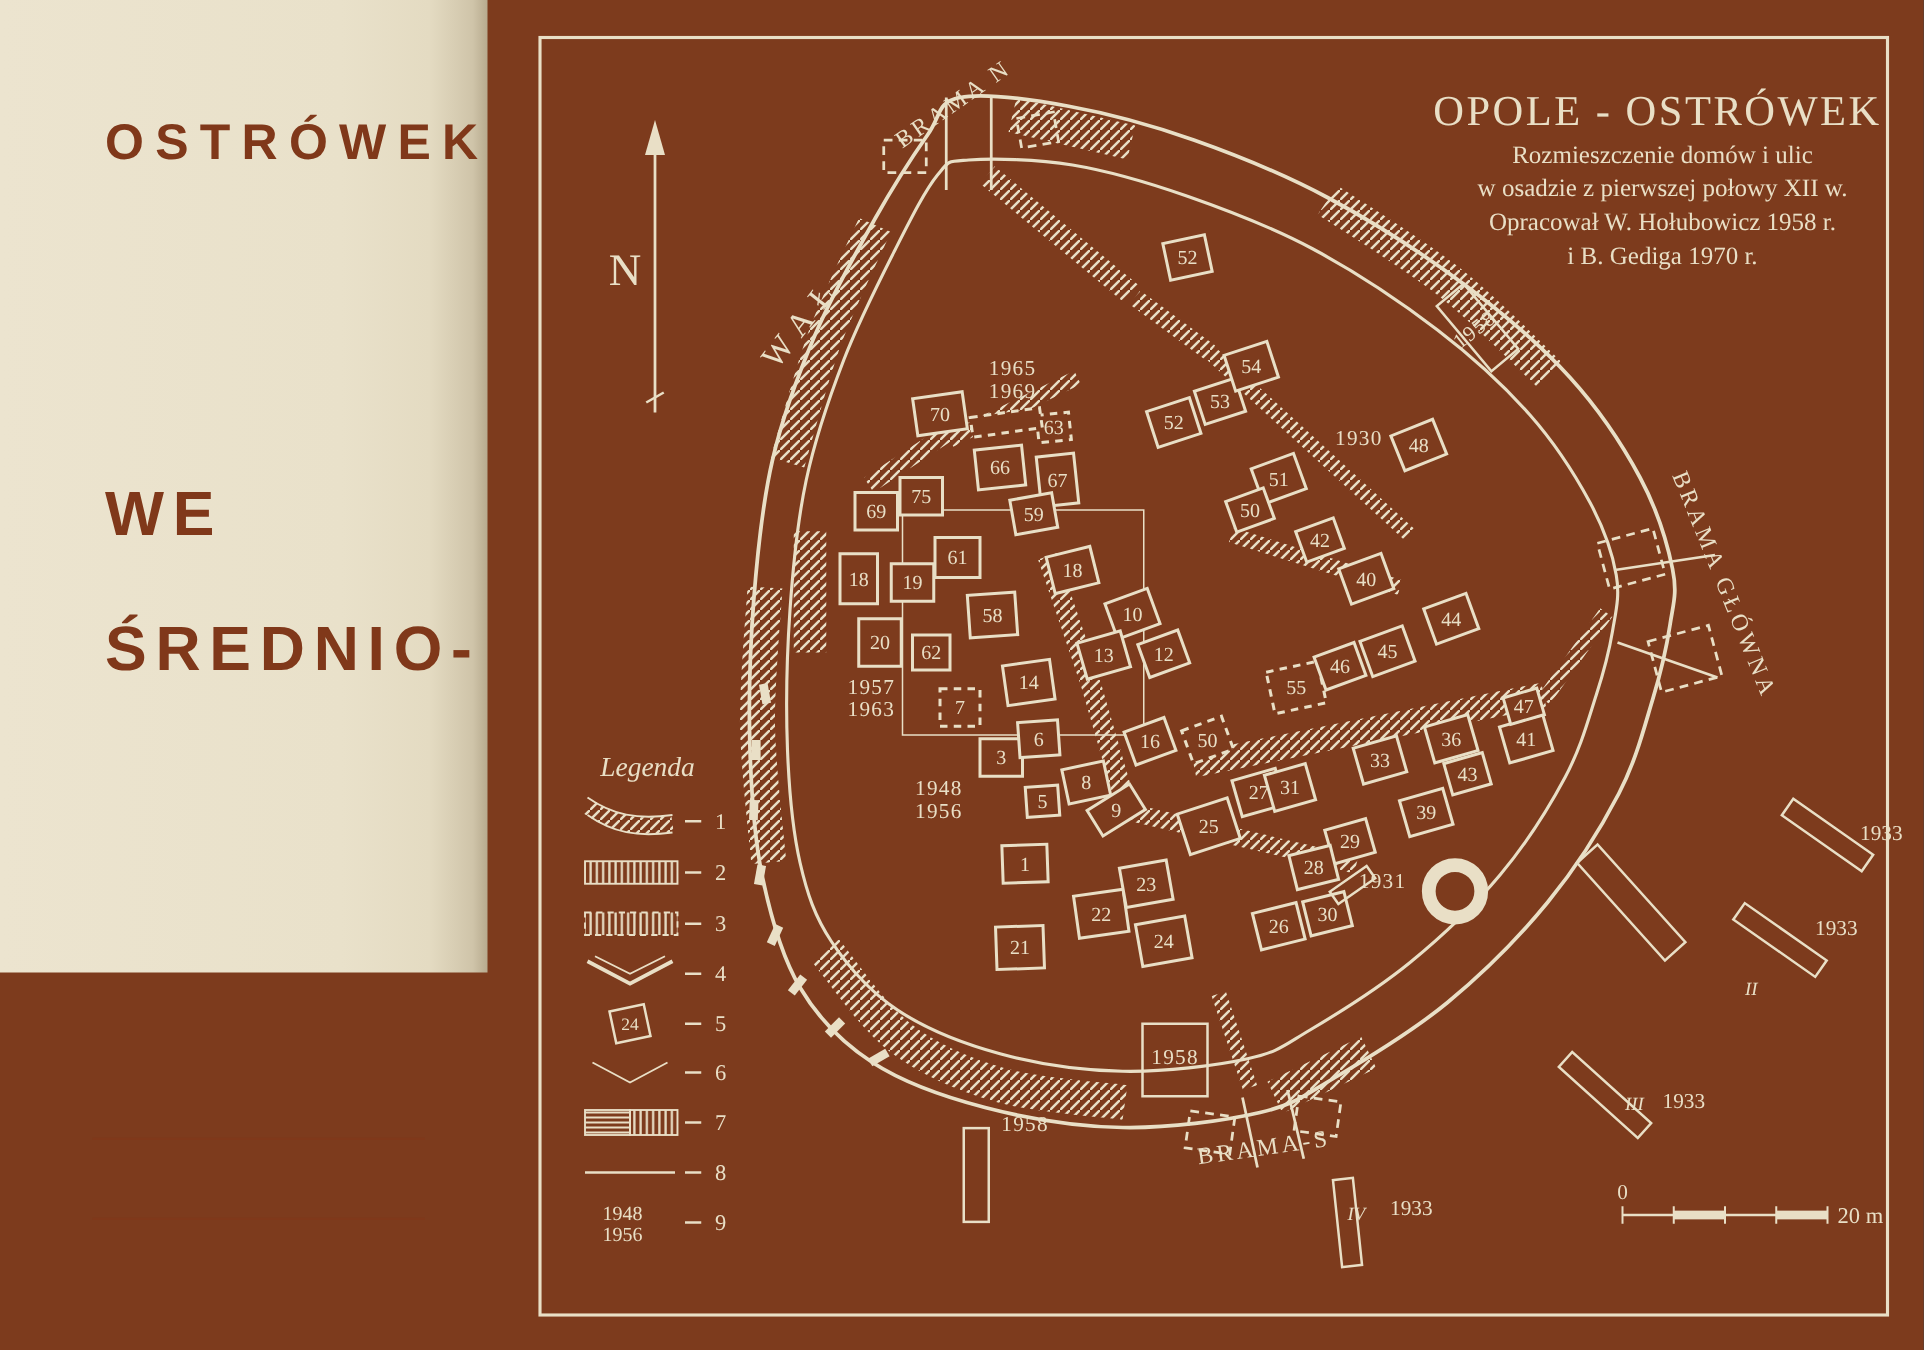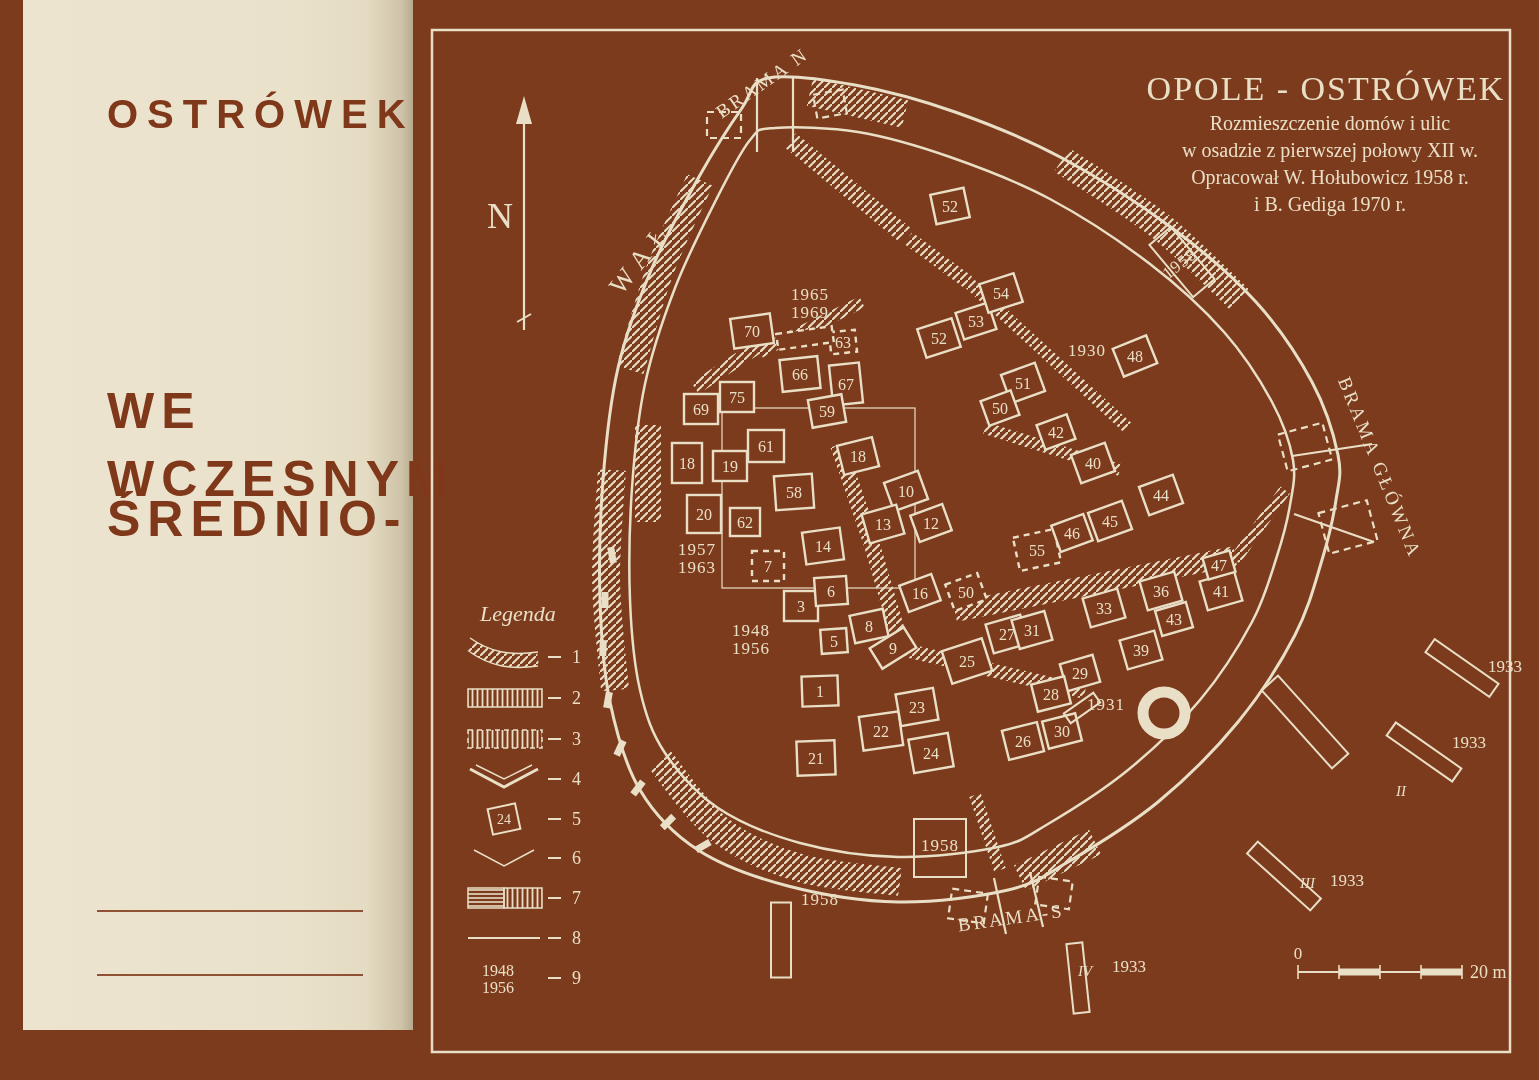--- a/index.html
+++ b/index.html
@@ -1,40 +1,39 @@
 <!DOCTYPE html>
 <html><head>
 <meta charset="utf-8">
 <style>
   html,body{margin:0;padding:0;background:#444;}
   .cover{position:relative;width:1539px;height:1080px;background:#7d3b1d;overflow:hidden;
          font-family:"Liberation Sans",sans-serif;}
-  .left-panel{position:absolute;left:0;top:0;width:390px;height:1030px;
-    background:linear-gradient(90deg,#ece4cf 0%,#e9e1ca 70%,#e4dbc2 88%,#cfc4a9 97%,#b7aa8e 100%);margin-left:23px;}
+  .left-panel{position:absolute;left:0;top:0;width:390px;height:778px;
+    background:linear-gradient(90deg,#ece4cf 0%,#e9e1ca 70%,#e4dbc2 88%,#cfc4a9 97%,#b7aa8e 100%);}
   .cover-text{position:absolute;left:84px;color:#80381a;font-weight:bold;white-space:nowrap;}
   .t-top{top:92px;font-size:40px;letter-spacing:9px;}
   .t-opole{top:300px;font-size:48px;letter-spacing:22px;}
   .t-mid{font-size:50px;letter-spacing:7px;text-align:center;}
   .t-l2{top:382px;}
   .t-l3{top:450px;}
   .t-l4{top:490px;}
   .t-l5{top:586px;}
   .imprint{top:922px;left:76px;font-size:29px;letter-spacing:7px;}
   .rule{position:absolute;left:74px;width:266px;height:2px;background:#80381a;opacity:.85;}
   .r1{top:910px;} .r2{top:974px;}
   #map{position:absolute;left:390px;top:0;width:1149px;height:1080px;display:block;}
 </style>
 </head>
 <body>
 
 <div class="cover">
   <div class="left-panel">
     <div class="cover-text t-top">OSTRÓWEK</div>
     <div class="cover-text t-mid t-l2">WE</div>
-    <div class="cover-text t-mid t-l3">WCZESNYM</div>
     <div class="cover-text t-mid t-l4">ŚREDNIO-</div>
     <div class="rule r1"></div>
     <div class="rule r2"></div>
   </div>
   <svg id="map" viewBox="390 0 1149 1080" xmlns="http://www.w3.org/2000/svg">
       <defs>
         <pattern id="ph" width="8" height="8" patternUnits="userSpaceOnUse">
           <path d="M-2 10 L10 -2" stroke="#e9dfc6" stroke-width="2"></path>
         </pattern>
         <pattern id="pv" width="5" height="12" patternUnits="userSpaceOnUse">

